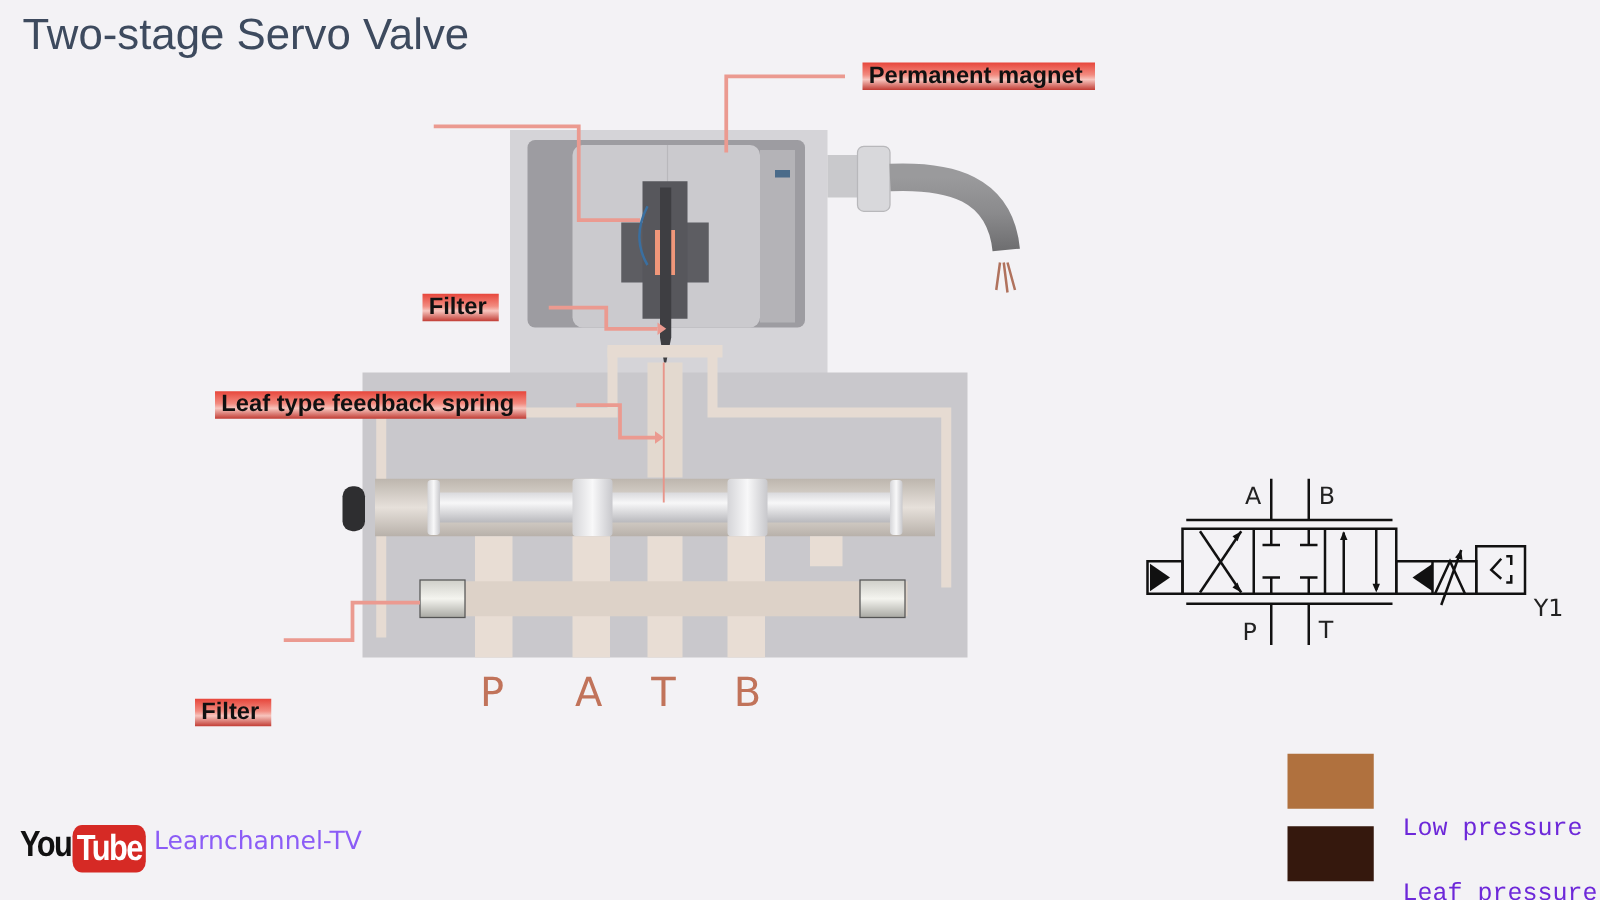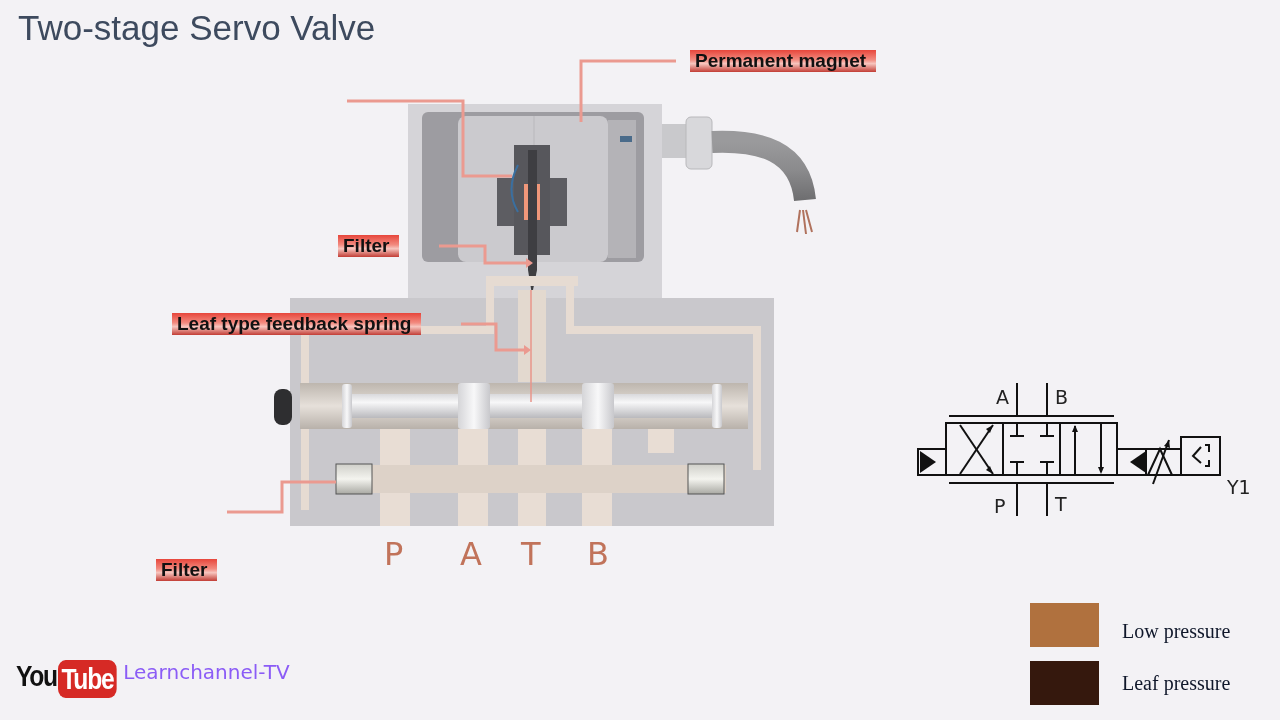--- a/index.html
+++ b/index.html
@@ -5,21 +5,21 @@
   html,body{margin:0;padding:0;}
   body{width:1280px;height:720px;background:#f3f2f5;position:relative;overflow:hidden;font-family:"Liberation Sans",sans-serif;}
   .title{position:absolute;left:18px;top:8px;font-size:35px;font-weight:normal;color:#3d4a5e;letter-spacing:0px;}
   .callout{position:absolute;height:34px;display:flex;align-items:center;}
   .callout .stub{width:10px;margin-right:6px;background:linear-gradient(#e9544a,#f6c9c3 50%,#b8322c);}
   .callout .box{background:linear-gradient(#e7463b 0%,#f28b80 45%,#f7c5be 62%,#c23d35 100%);padding:0 10px 0 5px;display:flex;align-items:center;font-weight:bold;font-size:19px;color:#111;white-space:nowrap;}
   svg{position:absolute;left:0;top:0;}
   .port-label{position:absolute;font-size:32px;color:#c1735a;font-family:"DejaVu Sans",sans-serif;}
   .sym-label{position:absolute;font-size:19px;color:#222;font-family:"DejaVu Sans",sans-serif;}
   .legend-swatch{position:absolute;width:69px;}
-  .legend-text{position:absolute;font-size:20px;color:#0f172a;font-family:Liberation Serif, serif;}
+  .legend-text{position:absolute;font-size:20px;color:#6d28d9;font-family:Liberation Mono, monospace;margin-top:32px;}
   .yt{position:absolute;left:16px;top:660px;display:flex;align-items:flex-start;}
   .yt .you{font-family:"Liberation Sans",sans-serif;font-weight:bold;font-size:29px;color:#111;letter-spacing:-1.5px;transform:scaleX(0.85);transform-origin:left;margin-right:-6px;}
   .yt .tube{background:#d62a25;color:#fff;font-weight:bold;font-size:29px;border-radius:9px;padding:0 4px;letter-spacing:-1.5px;height:38px;line-height:38px;transform:scaleX(0.85);transform-origin:left;}
   .yt .channel{font-family:"DejaVu Sans",sans-serif;font-size:20px;color:#8b5cf6;margin-left:-4px;}
 </style>
 </head>
 <body>
 
 <div class="title">Two-stage Servo Valve</div>
 

